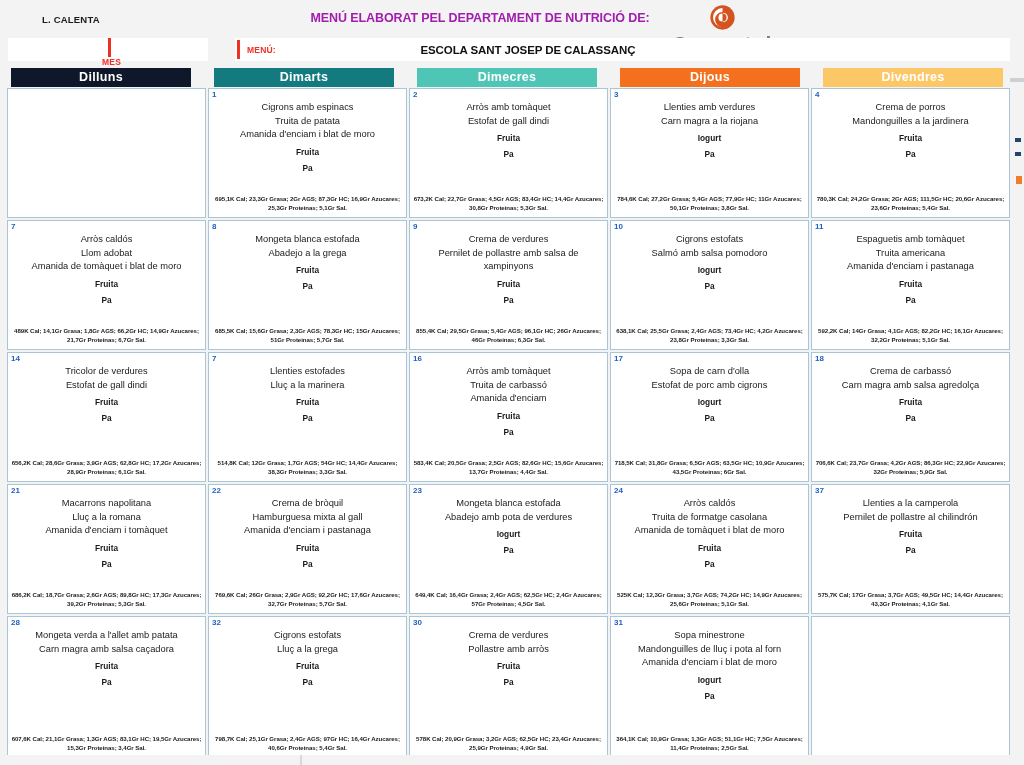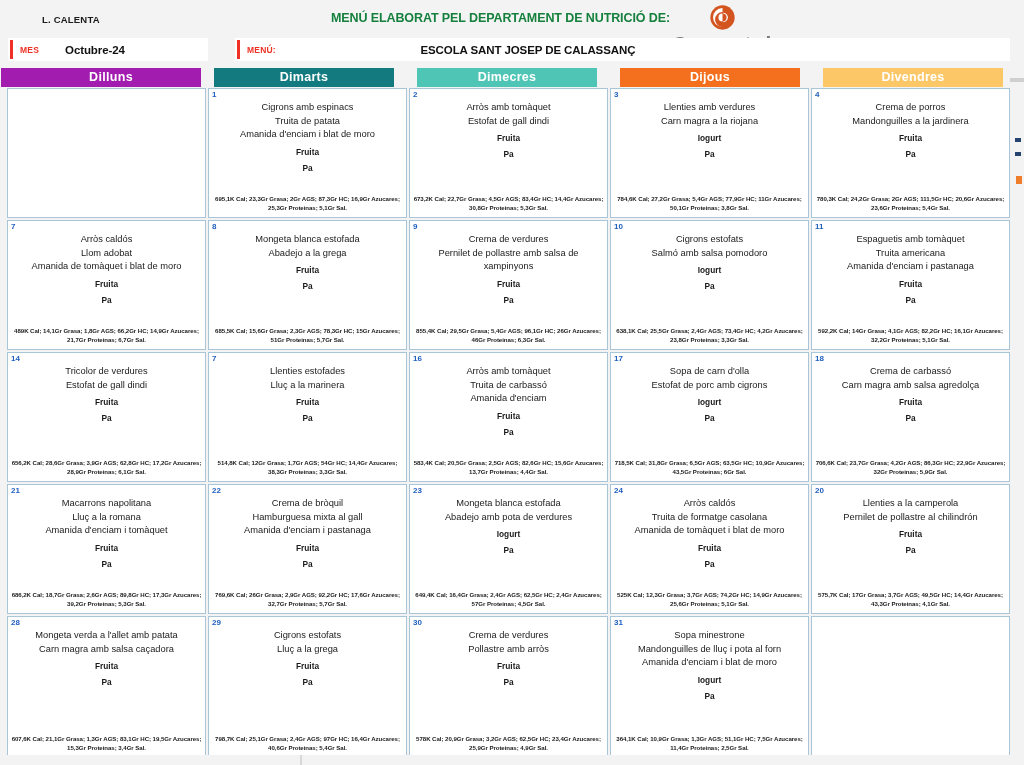--- a/index.html
+++ b/index.html
@@ -29,24 +29,24 @@
     left: 42px; top: 14px;
     font-size: 9.5px;
     font-weight: bold;
     letter-spacing: .2px;
     color: #1a1a1a;
   }
   .main-title {
     position: absolute;
     left: 290px; top: 11px;
     width: 380px;
-    text-align: right;
+    text-align: center;
     font-size: 12.5px;
     font-weight: bold;
-    color: #15803d;
+    color: #a21caf;
     letter-spacing: -.1px;
   }
   .brand {
     position: absolute;
     left: 672px; top: 4px;
     display: flex;
     align-items: center;
     gap: 1px;
     flex-direction: column;
   }
@@ -65,21 +65,21 @@
     width: 1024px; height: 27px;
   }
   .meta-box {
     position: absolute;
     top: 0;
     height: 23px;
     background: #ffffff;
     display: flex;
     align-items: center;
   }
-  .meta-box.month { left: 8px; width: 200px; }
+  .meta-box.month { left: 8px; width: 200px; flex-direction: column; }
   .meta-box.menu  { left: 235px; width: 775px; }
   .meta-accent {
     width: 3px; height: 19px;
     background: #ee3124;
     margin-left: 2px;
     flex: 0 0 auto;
   }
   .meta-key {
     font-size: 8.5px;
     font-weight: bold;
@@ -248,21 +248,21 @@
     </div>
     <div class="meta-box menu">
       <span class="meta-accent"></span>
       <span class="meta-key">MENÚ:</span>
       <span class="meta-val">ESCOLA SANT JOSEP DE CALASSANÇ</span>
     </div>
   </div>
 
   <div class="day-header-row">
     <div class="day-cell">
-      <div class="day-pill" style="background: #a21caf; padding-left: 20px;">Dilluns</div>
+      <div class="day-pill" style="background: #0f172a;">Dilluns</div>
     </div>
     <div class="day-cell">
       <div class="day-pill" style="background: rgb(19, 123, 127);">Dimarts</div>
     </div>
     <div class="day-cell">
       <div class="day-pill" style="background: rgb(78, 197, 181);">Dimecres</div>
     </div>
     <div class="day-cell">
       <div class="day-pill" style="background: rgb(244, 112, 31);">Dijous</div>
     </div>
@@ -493,21 +493,21 @@
           <div class="dish">Truita de formatge casolana</div>
           <div class="dish">Amanida de tomàquet i blat de moro</div>
           <div class="extras">
             <div class="extra">Fruita</div>
             <div class="extra">Pa</div>
           </div>
         </div>
         <div class="nutri">525K Cal; 12,3Gr Grasa; 3,7Gr AGS; 74,2Gr HC; 14,9Gr Azucares; 25,6Gr Proteinas; 5,1Gr Sal.</div>
       </div>
       <div class="cell last-col">
-        <div class="cell-num">20</div>
+        <div class="cell-num">37</div>
         <div class="cell-body">
           <div class="dish">Llenties a la camperola</div>
           <div class="dish">Pernilet de pollastre al chilindrón</div>
           <div class="extras">
             <div class="extra">Fruita</div>
             <div class="extra">Pa</div>
           </div>
         </div>
         <div class="nutri">575,7K Cal; 17Gr Grasa; 3,7Gr AGS; 49,5Gr HC; 14,4Gr Azucares; 43,3Gr Proteinas; 4,1Gr Sal.</div>
       </div>
@@ -517,21 +517,21 @@
           <div class="dish">Mongeta verda a l'allet amb patata</div>
           <div class="dish">Carn magra amb salsa caçadora</div>
           <div class="extras">
             <div class="extra">Fruita</div>
             <div class="extra">Pa</div>
           </div>
         </div>
         <div class="nutri">607,6K Cal; 21,1Gr Grasa; 1,3Gr AGS; 83,1Gr HC; 19,5Gr Azucares; 15,3Gr Proteinas; 3,4Gr Sal.</div>
       </div>
       <div class="cell tall">
-        <div class="cell-num">29</div>
+        <div class="cell-num">32</div>
         <div class="cell-body">
           <div class="dish">Cigrons estofats</div>
           <div class="dish">Lluç a la grega</div>
           <div class="extras">
             <div class="extra">Fruita</div>
             <div class="extra">Pa</div>
           </div>
         </div>
         <div class="nutri">798,7K Cal; 25,1Gr Grasa; 2,4Gr AGS; 97Gr HC; 16,4Gr Azucares; 40,6Gr Proteinas; 5,4Gr Sal.</div>
       </div>

